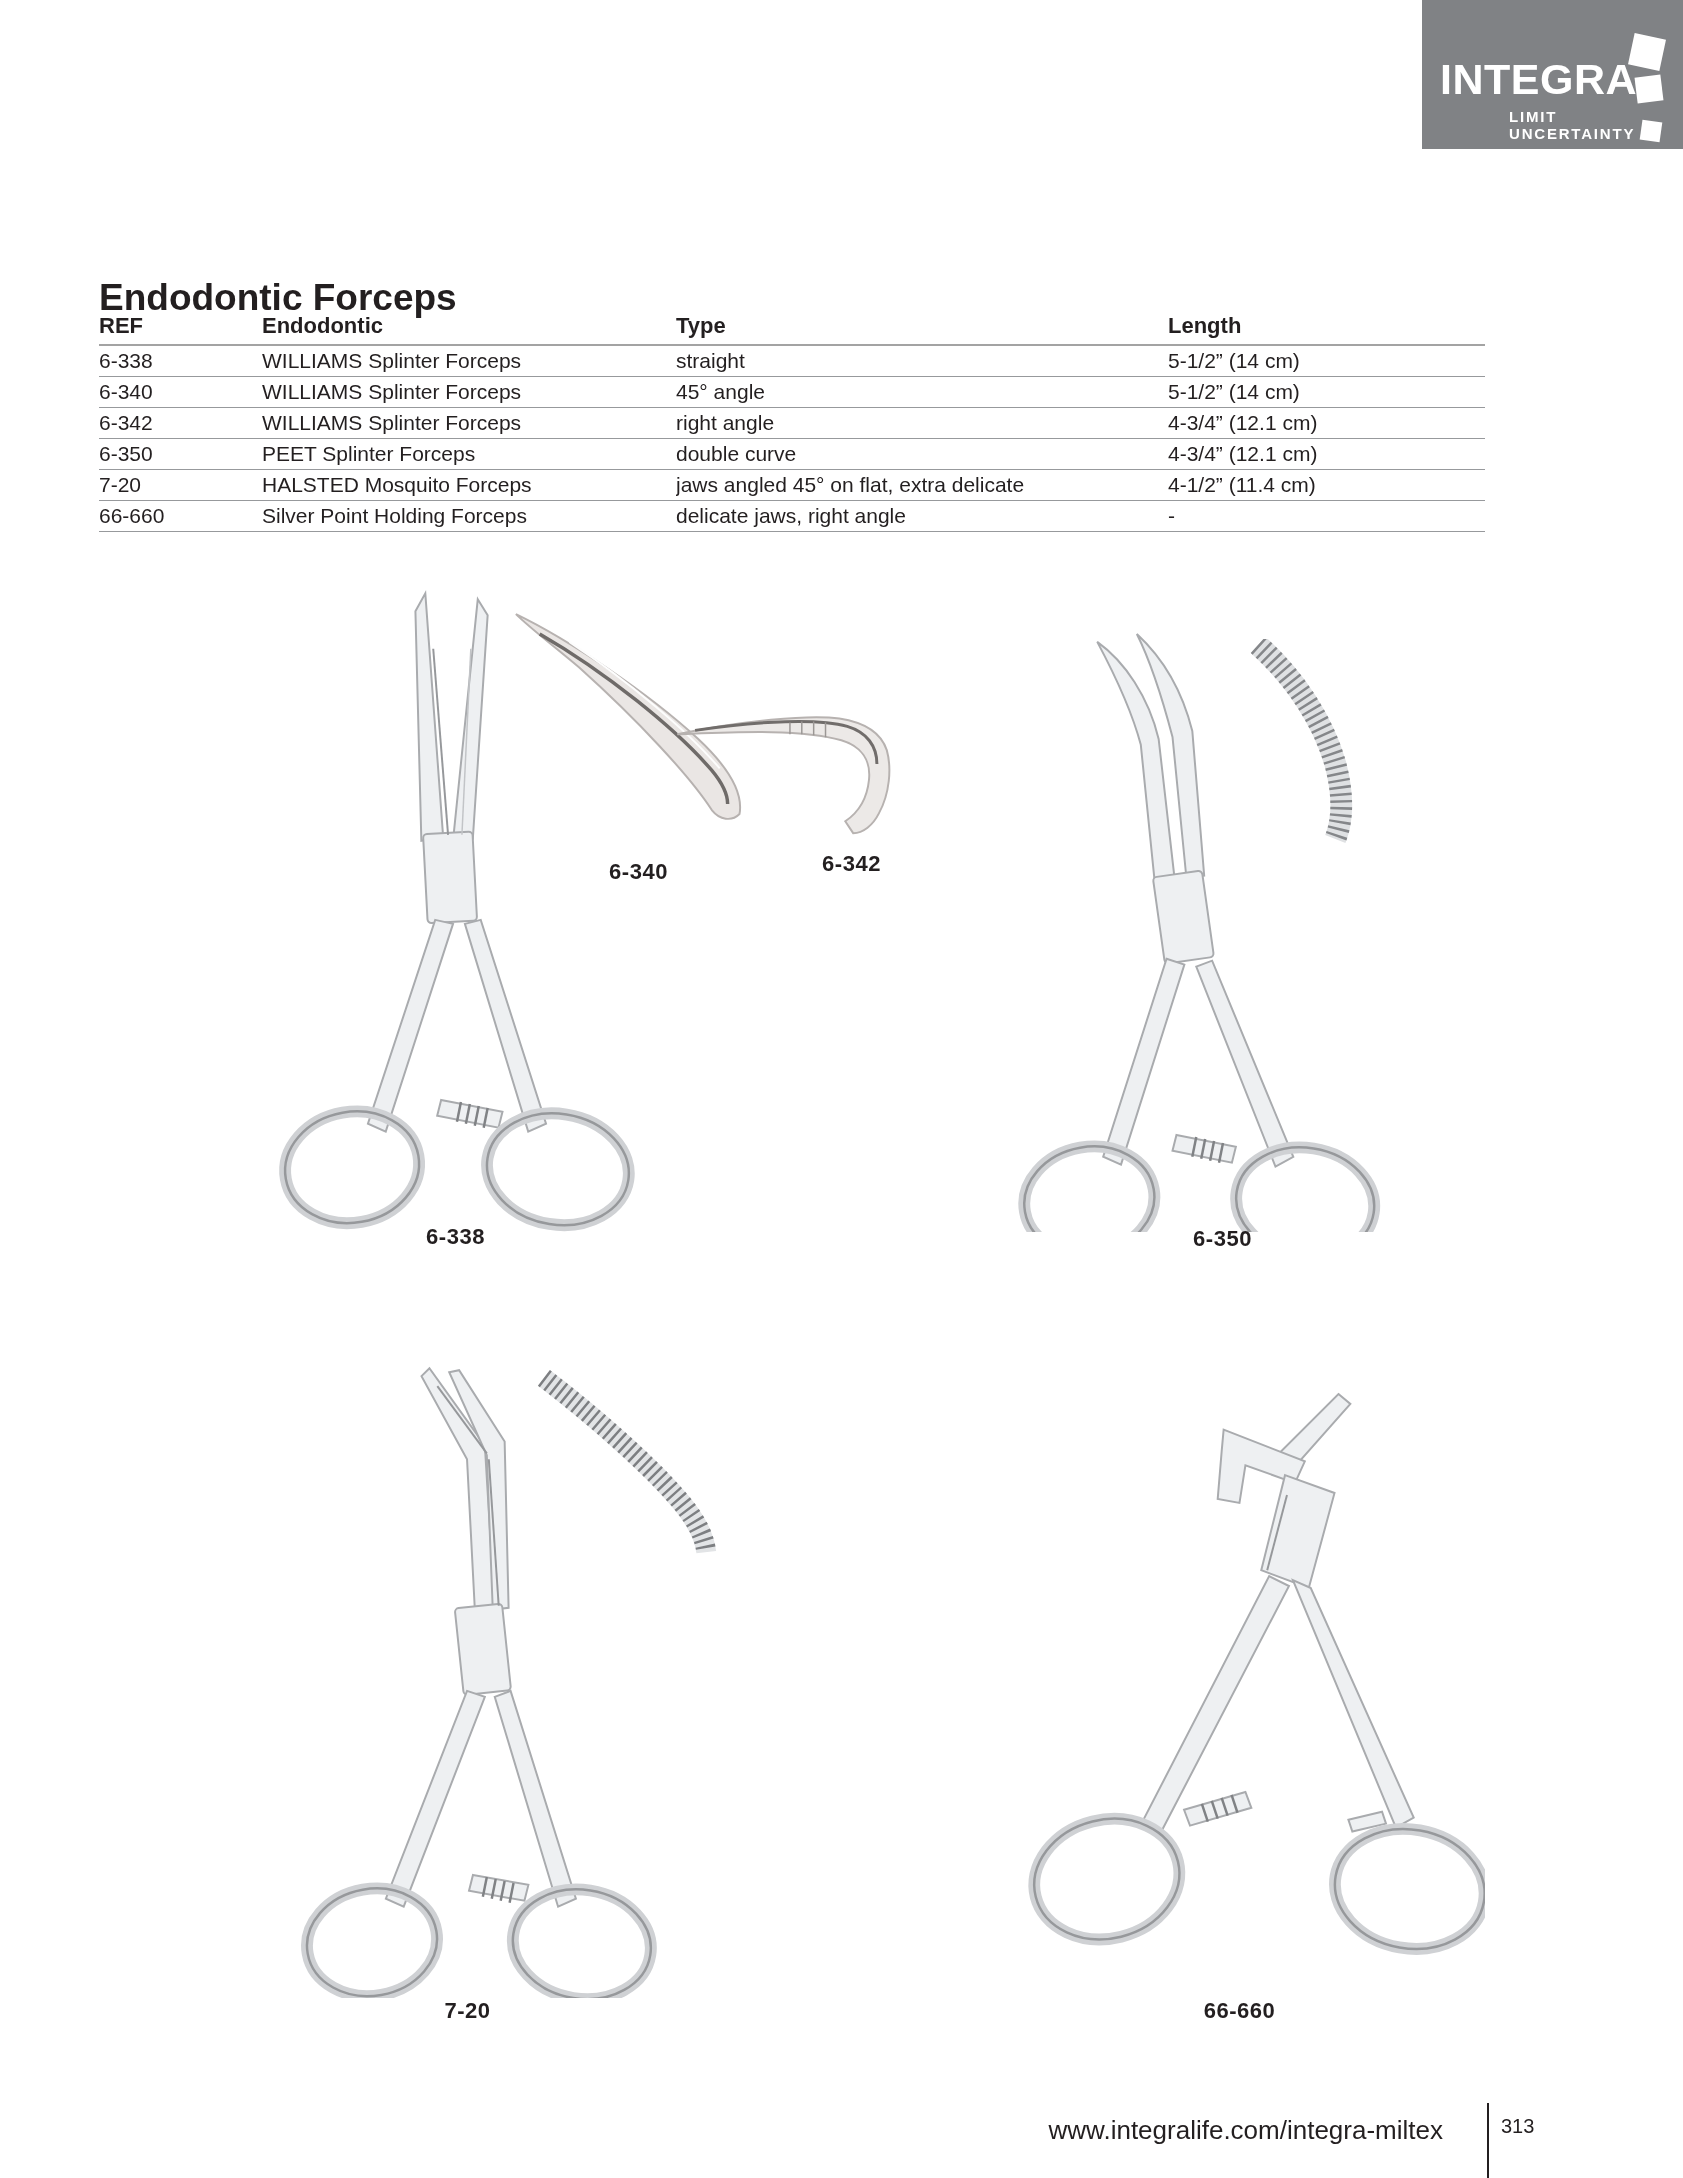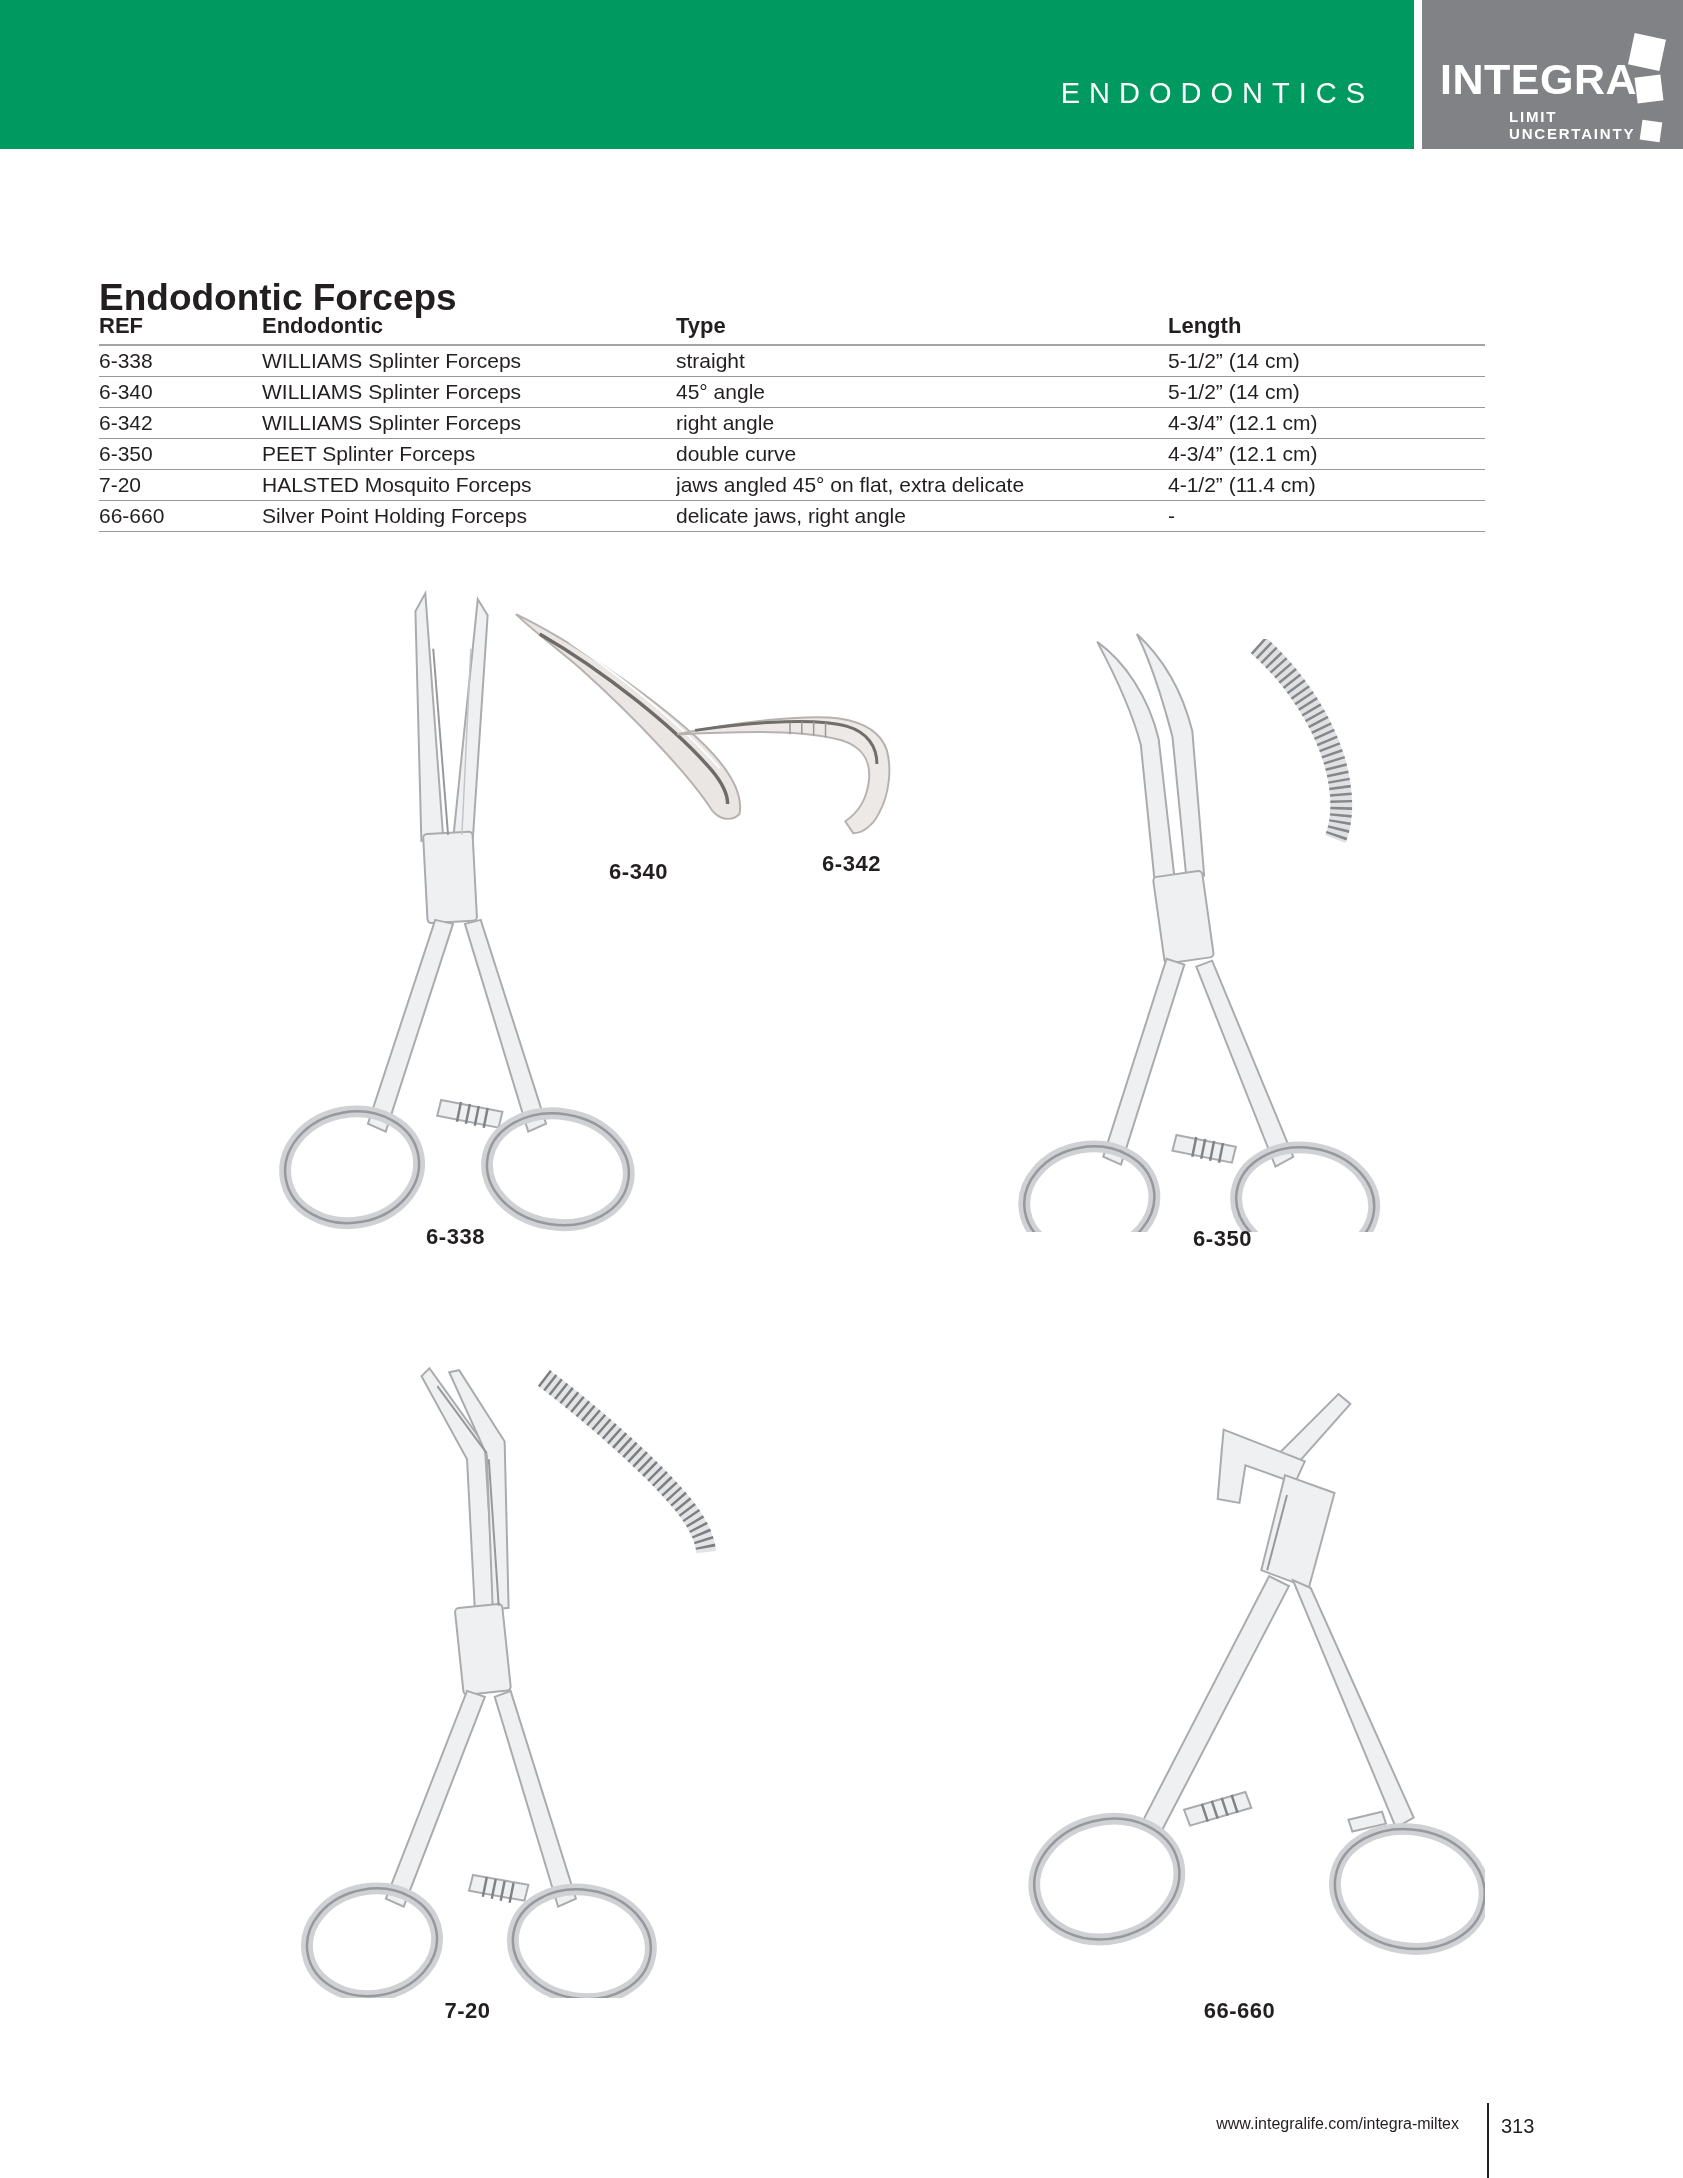--- a/index.html
+++ b/index.html
@@ -28,32 +28,29 @@
   .thead { font-weight:bold; font-size:22px; height:34px; align-items:end; padding-bottom:5px;
            border-bottom:2px solid #a3a3a3; }
   .trow { font-size:21px; height:30px; align-items:center; border-bottom:1.5px solid #97999c; }
   .cell { white-space:nowrap; overflow:hidden; }
 
   
   .fig { position:absolute; }
   .figlabel { position:absolute; font-size:22px; font-weight:bold; letter-spacing:0.5px; width:139px; text-align:center; }
 
   
-  .furl  { position:absolute; right:224px; top:2115px; font-size:16px; }
+  .furl  { position:absolute; right:240px; top:2115px; font-size:26px; }
   .fline { position:absolute; left:1487px; top:2103px; width:2px; height:75px; background:#231f20; }
   .fpage { position:absolute; left:1501px; top:2115px; font-size:20px; }
 </style>
 </head>
 <body>
 
 <div class="sheet">
 
-  <div class="hdr-green">
-    <span class="section">ENDODONTICS</span>
-  </div>
   <div class="hdr-gray">
     <span class="brand-name">INTEGRA.</span>
     <span class="brand-tagline">LIMIT UNCERTAINTY</span>
     <span class="brand-blocks">
       <span class="blk b1"></span>
       <span class="blk b2"></span>
       <span class="blk b3"></span>
     </span>
   </div>
 

